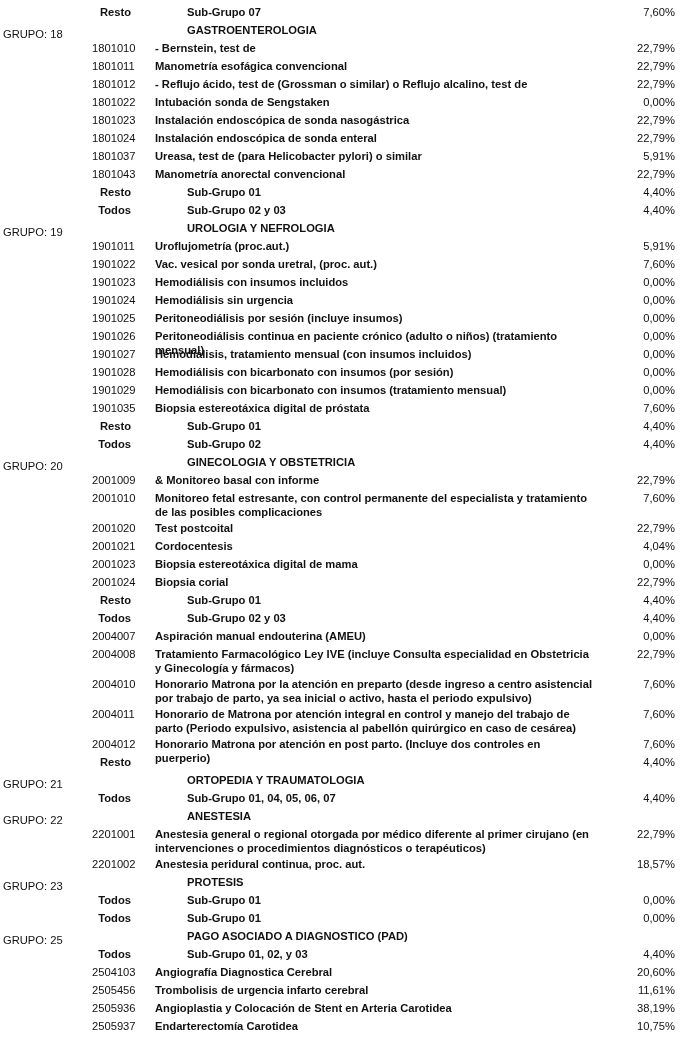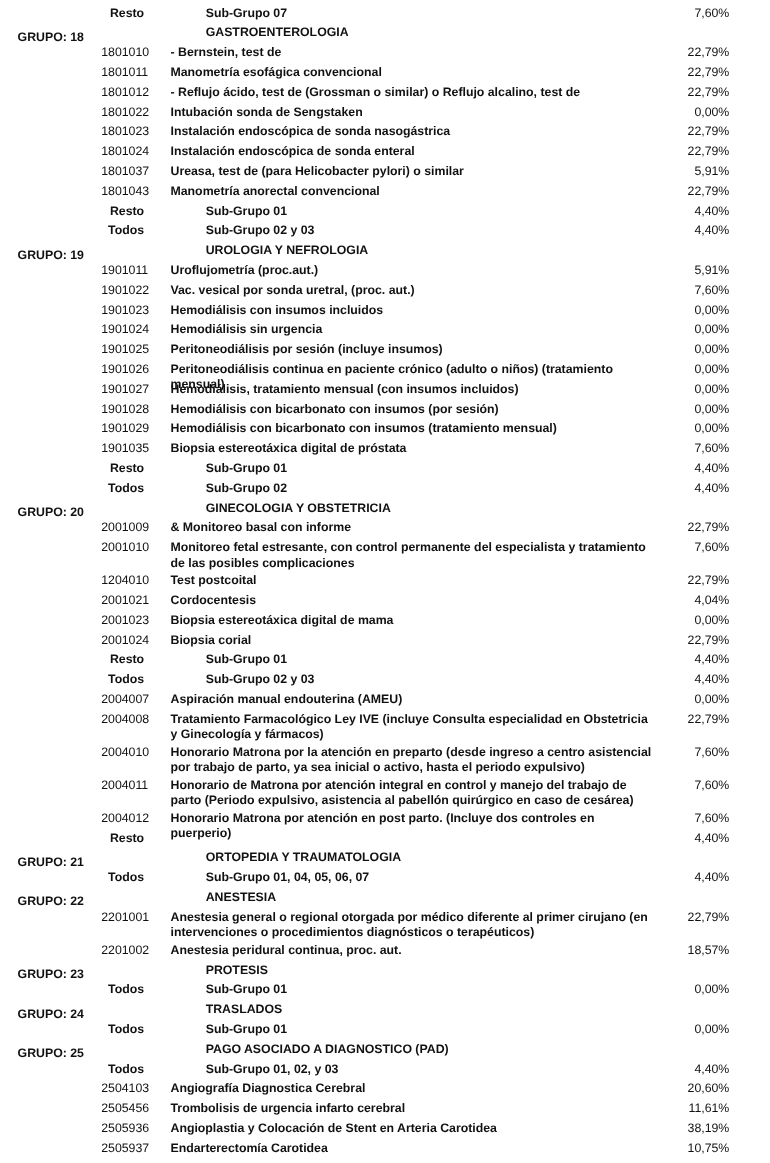--- a/index.html
+++ b/index.html
@@ -1,26 +1,26 @@
 <!DOCTYPE html>
 <html><head>
   <meta charset="utf-8">
   <style>
     html, body { margin: 0; padding: 0; background: #ffffff; }
     body { width: 700px; height: 1057px; overflow: hidden; position: relative;
       font-family: "Liberation Sans", sans-serif; font-size: 11.2px; color: #111; }
     #doc { position: absolute; left: 0; top: 5px; width: 693px; }
     .row { position: relative; height: 18px; line-height: 14px; }
     .row.tall { height: 30px; }
-    .grp { position: absolute; left: 16px; top: 4px; font-weight: bold; }
+    .grp { position: absolute; left: 3px; top: 4px; font-weight: normal; }
     .code { position: absolute; left: 92px; width: 50px; }
     .code.bold { font-weight: bold; left: 95px; width: 36px; text-align: right; }
     .desc { position: absolute; left: 155px; width: 440px; font-weight: bold; }
     .desc.bold { font-weight: bold; margin-left: 32px; }
-    .pct { position: absolute; right: 30px; text-align: right; }
+    .pct { position: absolute; right: 18px; text-align: right; }
   </style>
 </head>
 <body>
 
 <div id="doc">
     <div class="row">
       <span class="code bold">Resto</span>
       <span class="desc bold">Sub-Grupo 07</span>
       <span class="pct">7,60%</span>
     </div>
@@ -150,21 +150,21 @@
       <span class="code">2001009</span>
       <span class="desc">&amp; Monitoreo basal con informe</span>
       <span class="pct">22,79%</span>
     </div>
     <div class="row tall">
       <span class="code">2001010</span>
       <span class="desc">Monitoreo fetal estresante, con control permanente del especialista y tratamiento de las posibles complicaciones</span>
       <span class="pct">7,60%</span>
     </div>
     <div class="row">
-      <span class="code">1204010</span>
+      <span class="code">2001020</span>
       <span class="desc">Test postcoital</span>
       <span class="pct">22,79%</span>
     </div>
     <div class="row">
       <span class="code">2001021</span>
       <span class="desc">Cordocentesis</span>
       <span class="pct">4,04%</span>
     </div>
     <div class="row">
       <span class="code">2001023</span>
@@ -241,24 +241,20 @@
     <div class="row">
       <span class="grp">GRUPO: 23</span>
       <span class="desc bold">PROTESIS</span>
     </div>
     <div class="row">
       <span class="code bold">Todos</span>
       <span class="desc bold">Sub-Grupo 01</span>
       <span class="pct">0,00%</span>
     </div>
     <div class="row">
-      <span class="grp">GRUPO: 24</span>
-      <span class="desc bold">TRASLADOS</span>
-    </div>
-    <div class="row">
       <span class="code bold">Todos</span>
       <span class="desc bold">Sub-Grupo 01</span>
       <span class="pct">0,00%</span>
     </div>
     <div class="row">
       <span class="grp">GRUPO: 25</span>
       <span class="desc bold">PAGO ASOCIADO A DIAGNOSTICO (PAD)</span>
     </div>
     <div class="row">
       <span class="code bold">Todos</span>

